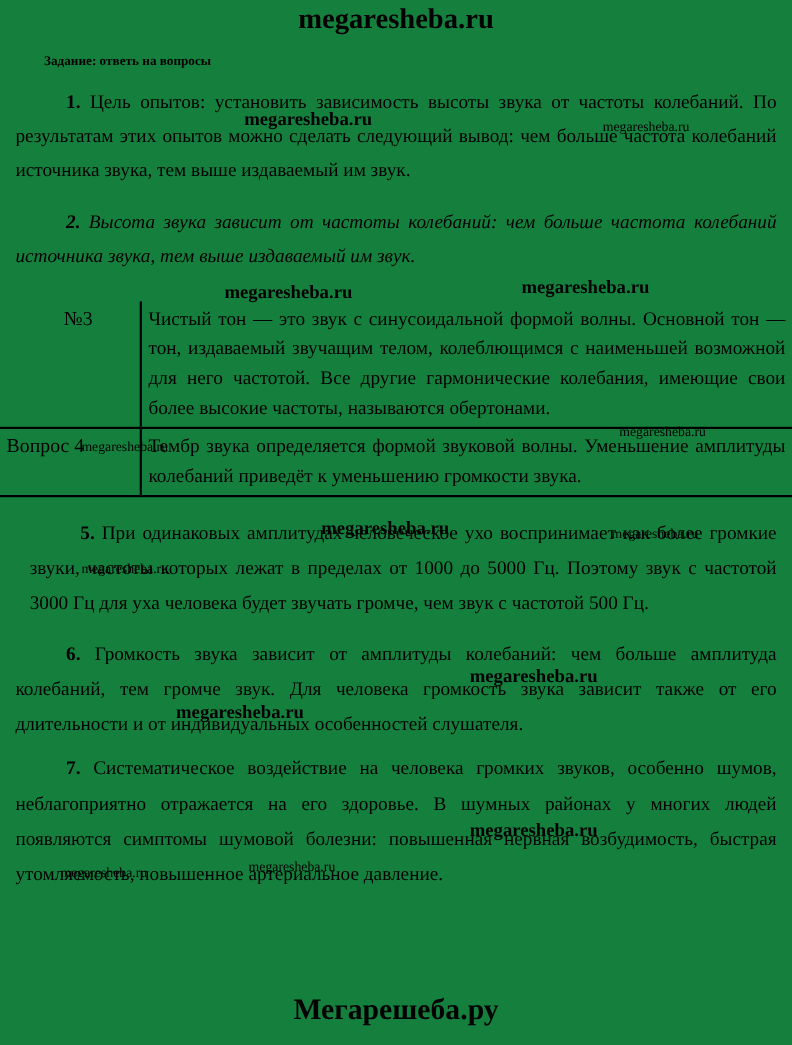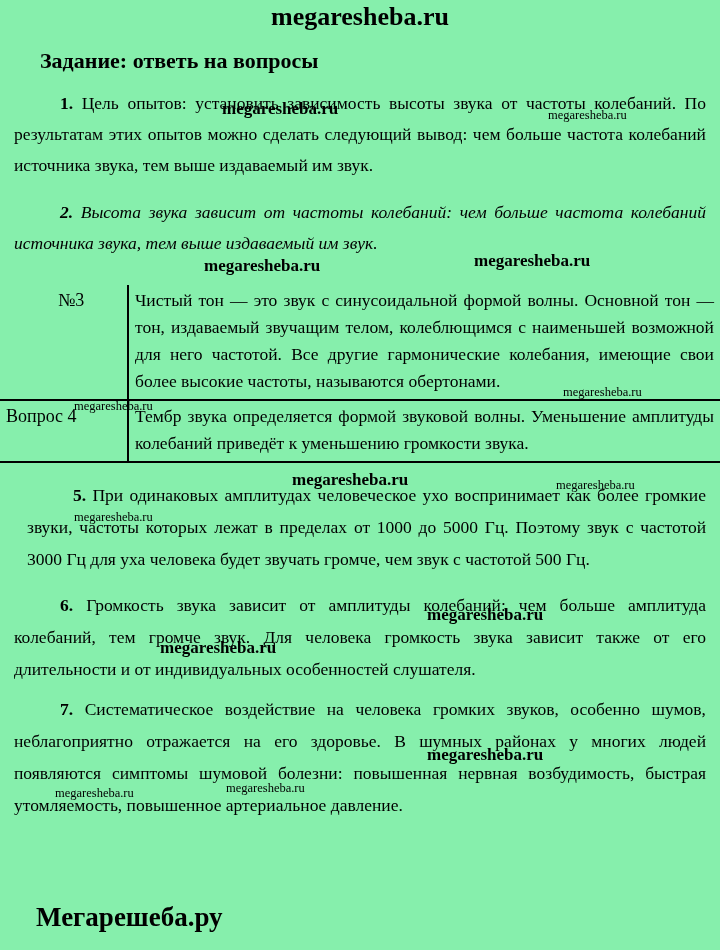--- a/index.html
+++ b/index.html
@@ -1,35 +1,35 @@
 <!DOCTYPE html>
 <html><head>
 <meta charset="utf-8">
 <style>
   * { box-sizing: border-box; }
   html, body { margin: 0; padding: 0; background: #ffffff; }
   .page {
     position: relative;
     width: 720px;
     height: 950px;
-    background: #86efac;
+    background: #15803d;
     color: #000000;
     font-family: "Liberation Serif", "DejaVu Serif", serif;
     overflow: hidden;
   }
   .site-title {
     text-align: center;
     font-weight: bold;
     font-size: 26px;
     line-height: 30px;
     padding-top: 2px;
   }
   .task-heading {
     font-weight: bold;
-    font-size: 22px;
+    font-size: 12px;
     margin: 16px 0 0 40px;
   }
   .para {
     font-size: 17.5px;
     text-align: justify;
     margin: 14px 14px 0 14px;
     text-indent: 46px;
     line-height: 31px;
   }
   .para b { font-weight: bold; }
@@ -71,23 +71,23 @@
     font-size: 17px;
   }
   .wm-sm {
     font-size: 12.5px;
   }
   .site-footer {
     position: absolute;
     top: 902px;
     left: 0;
     width: 720px;
+    text-align: center;
     font-weight: bold;
     font-size: 27px;
-    padding-left: 36px;
   }
 </style>
 </head>
 <body>
 
 <div class="page">
 
   <div class="site-title">megaresheba.ru</div>
 
   <div class="task-heading">Задание: ответь на вопросы</div>

